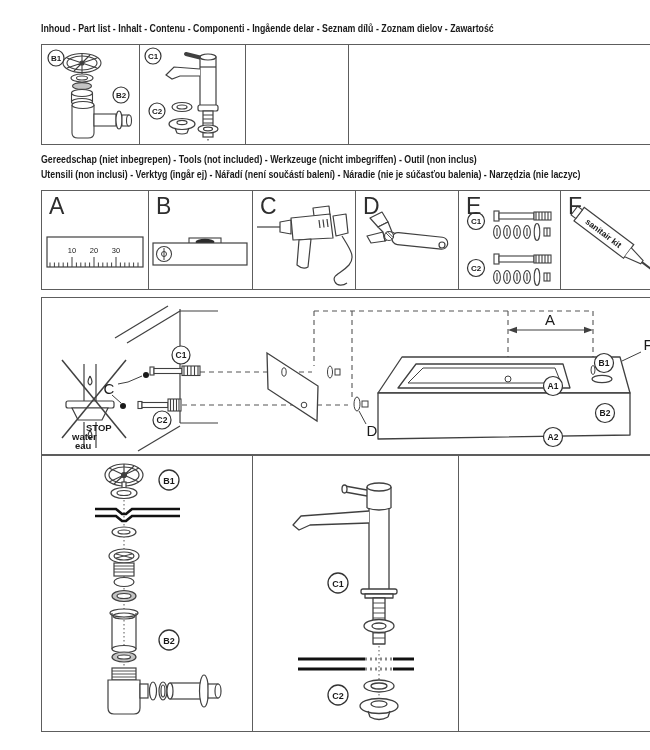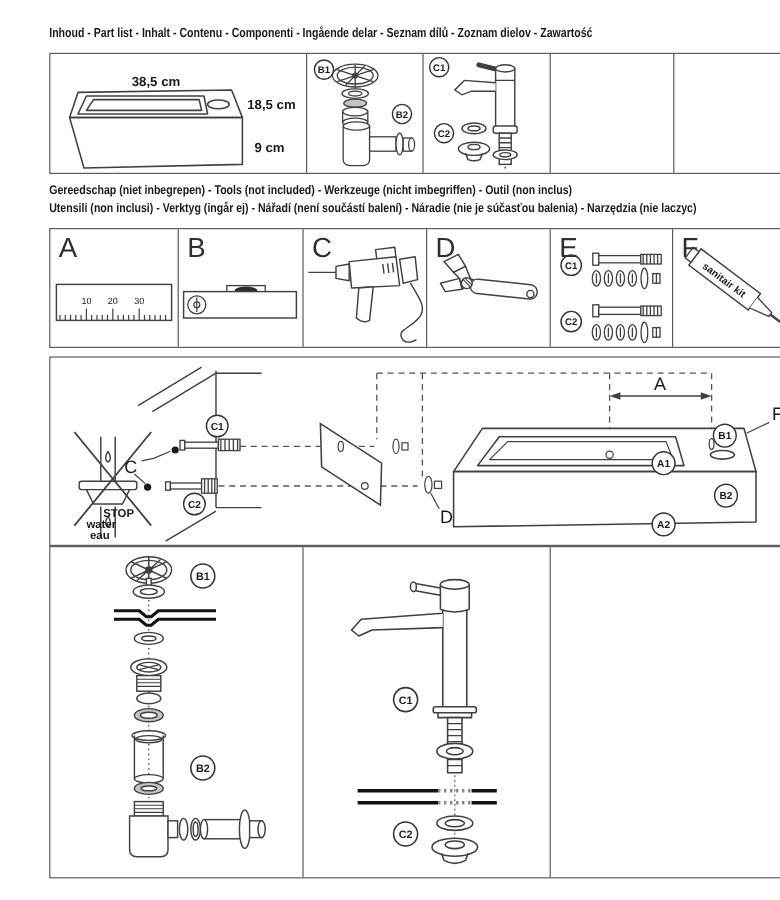--- a/index.html
+++ b/index.html
@@ -22,34 +22,20 @@
 </style>
 </head>
 <body>
 
 <div class="page">
 
   <div class="sheet-title" style="top:22px">Inhoud - Part list - Inhalt - Contenu - Componenti - Ingående delar - Seznam dílů - Zoznam dielov - Zawartość</div>
 
   <div class="tbl" style="top:44px;width:626px;height:101px">
 
-    <div class="cell" style="width:213px">
-      <svg width="210" height="98" viewBox="0 0 210 98">
-        <g stroke="#404040" stroke-width="1.3" fill="none" stroke-linejoin="round">
-          <path d="M16,53 L23,32 L151,30 L160,53 Z" fill="#fff"></path>
-          <path d="M16,53 L160,53 L160,92 L28,95 Z" fill="#fff"></path>
-          <path d="M30,35 L128,35 L131,50 L23,50 Z"></path>
-          <path d="M36,38 L124,38 L126,47 L30,47 Z"></path>
-          <ellipse cx="140" cy="42" rx="9" ry="3.6"></ellipse>
-        </g>
-        <text class="dim" x="88" y="27" text-anchor="middle">38,5 cm</text>
-        <text class="dim" x="164" y="46">18,5 cm</text>
-        <text class="dim" x="170" y="82">9 cm</text>
-      </svg>
-    </div>
 
     <div class="cell" style="width:97px">
       <svg width="94" height="98" viewBox="0 0 94 98">
         <g stroke="#404040" stroke-width="1.1" fill="none">
           <line x1="40" y1="24" x2="40" y2="36" stroke-dasharray="1.5 2"></line>
           <ellipse cx="40" cy="18" rx="19" ry="9.5" fill="#fff"></ellipse>
           <ellipse cx="40" cy="18" rx="15" ry="7"></ellipse>
           <path d="M40,18 L55,13 M40,18 L55,23 M40,18 L25,13 M40,18 L25,23 M40,18 L40,9 M40,18 L40,27 M40,18 L48,10 M40,18 L32,26"></path>
           <circle cx="40" cy="18" r="2" fill="#404040"></circle>
           <ellipse cx="40" cy="33" rx="11" ry="4" fill="#fff"></ellipse>

